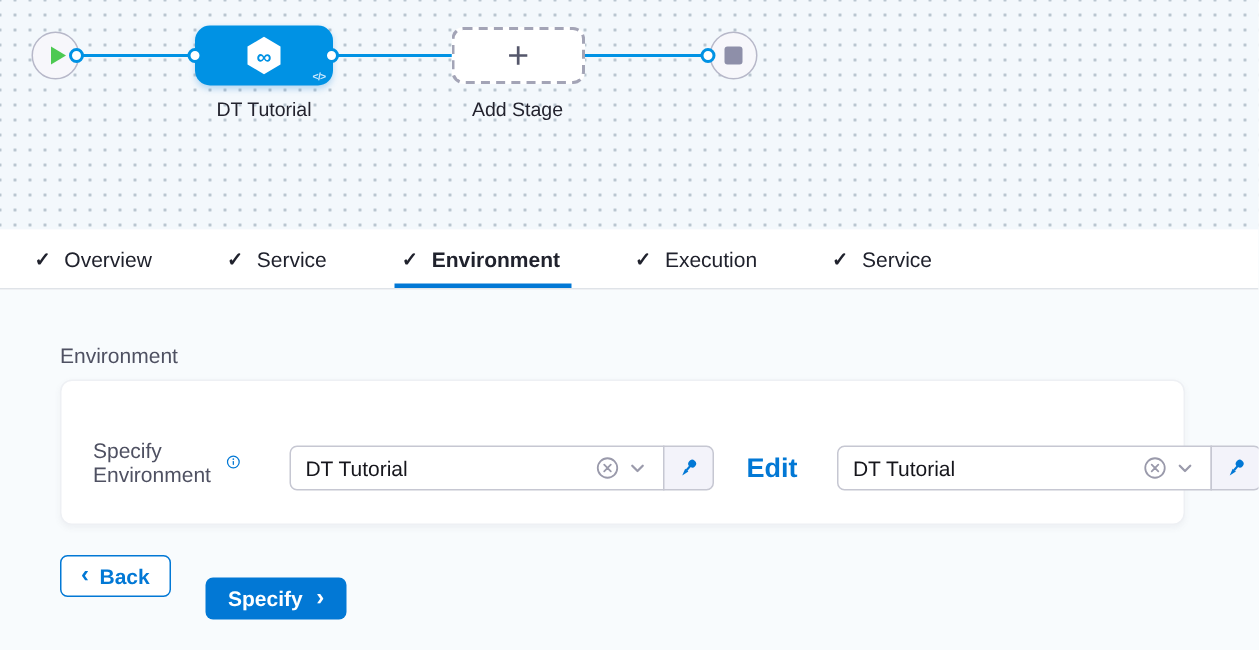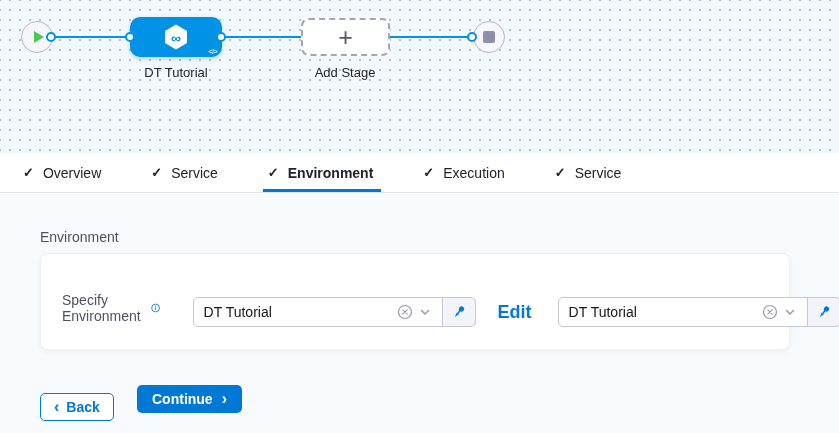--- a/index.html
+++ b/index.html
@@ -119,21 +119,21 @@
     width:34px; height:30px; margin-left:-1px;
     background:#f3f3fa; border:1px solid #c6c7d2; border-radius:0 5px 5px 0;
     display:flex; align-items:center; justify-content:center; cursor:pointer;
   }
   .edit-link {
     margin-left:22px; font-size:18px; font-weight:bold; color:#0278d5; cursor:pointer;
   }
 
   
   .back-btn {
-    position:absolute; left:40px; top:393px; height:28px; padding:0 13px;
+    position:absolute; left:40px; top:370px; height:28px; padding:0 13px;
     background:#fff; border:1.5px solid #0278d5; border-radius:5px;
     display:flex; align-items:center; gap:7px;
     font-size:14px; font-weight:bold; color:#0278d5; cursor:pointer;
     font-family:"Liberation Sans", sans-serif;
   }
   .continue-btn {
     position:absolute; left:137px; top:385px; height:28px; padding:0 15px;
     background:#0278d5; border:none; border-radius:5px;
     display:flex; align-items:center; gap:9px;
     font-size:14px; font-weight:bold; color:#fff; cursor:pointer;
@@ -274,17 +274,17 @@
       </div>
     </div>
 
   </div>
 
   <button class="back-btn">
     <span class="chev chev-left"></span>
     <span>Back</span>
   </button>
   <button class="continue-btn">
-    <span>Continue</span>
+    <span>Specify</span>
     <span class="chev chev-right"></span>
   </button>
 
 </div>
 
 </body></html>

